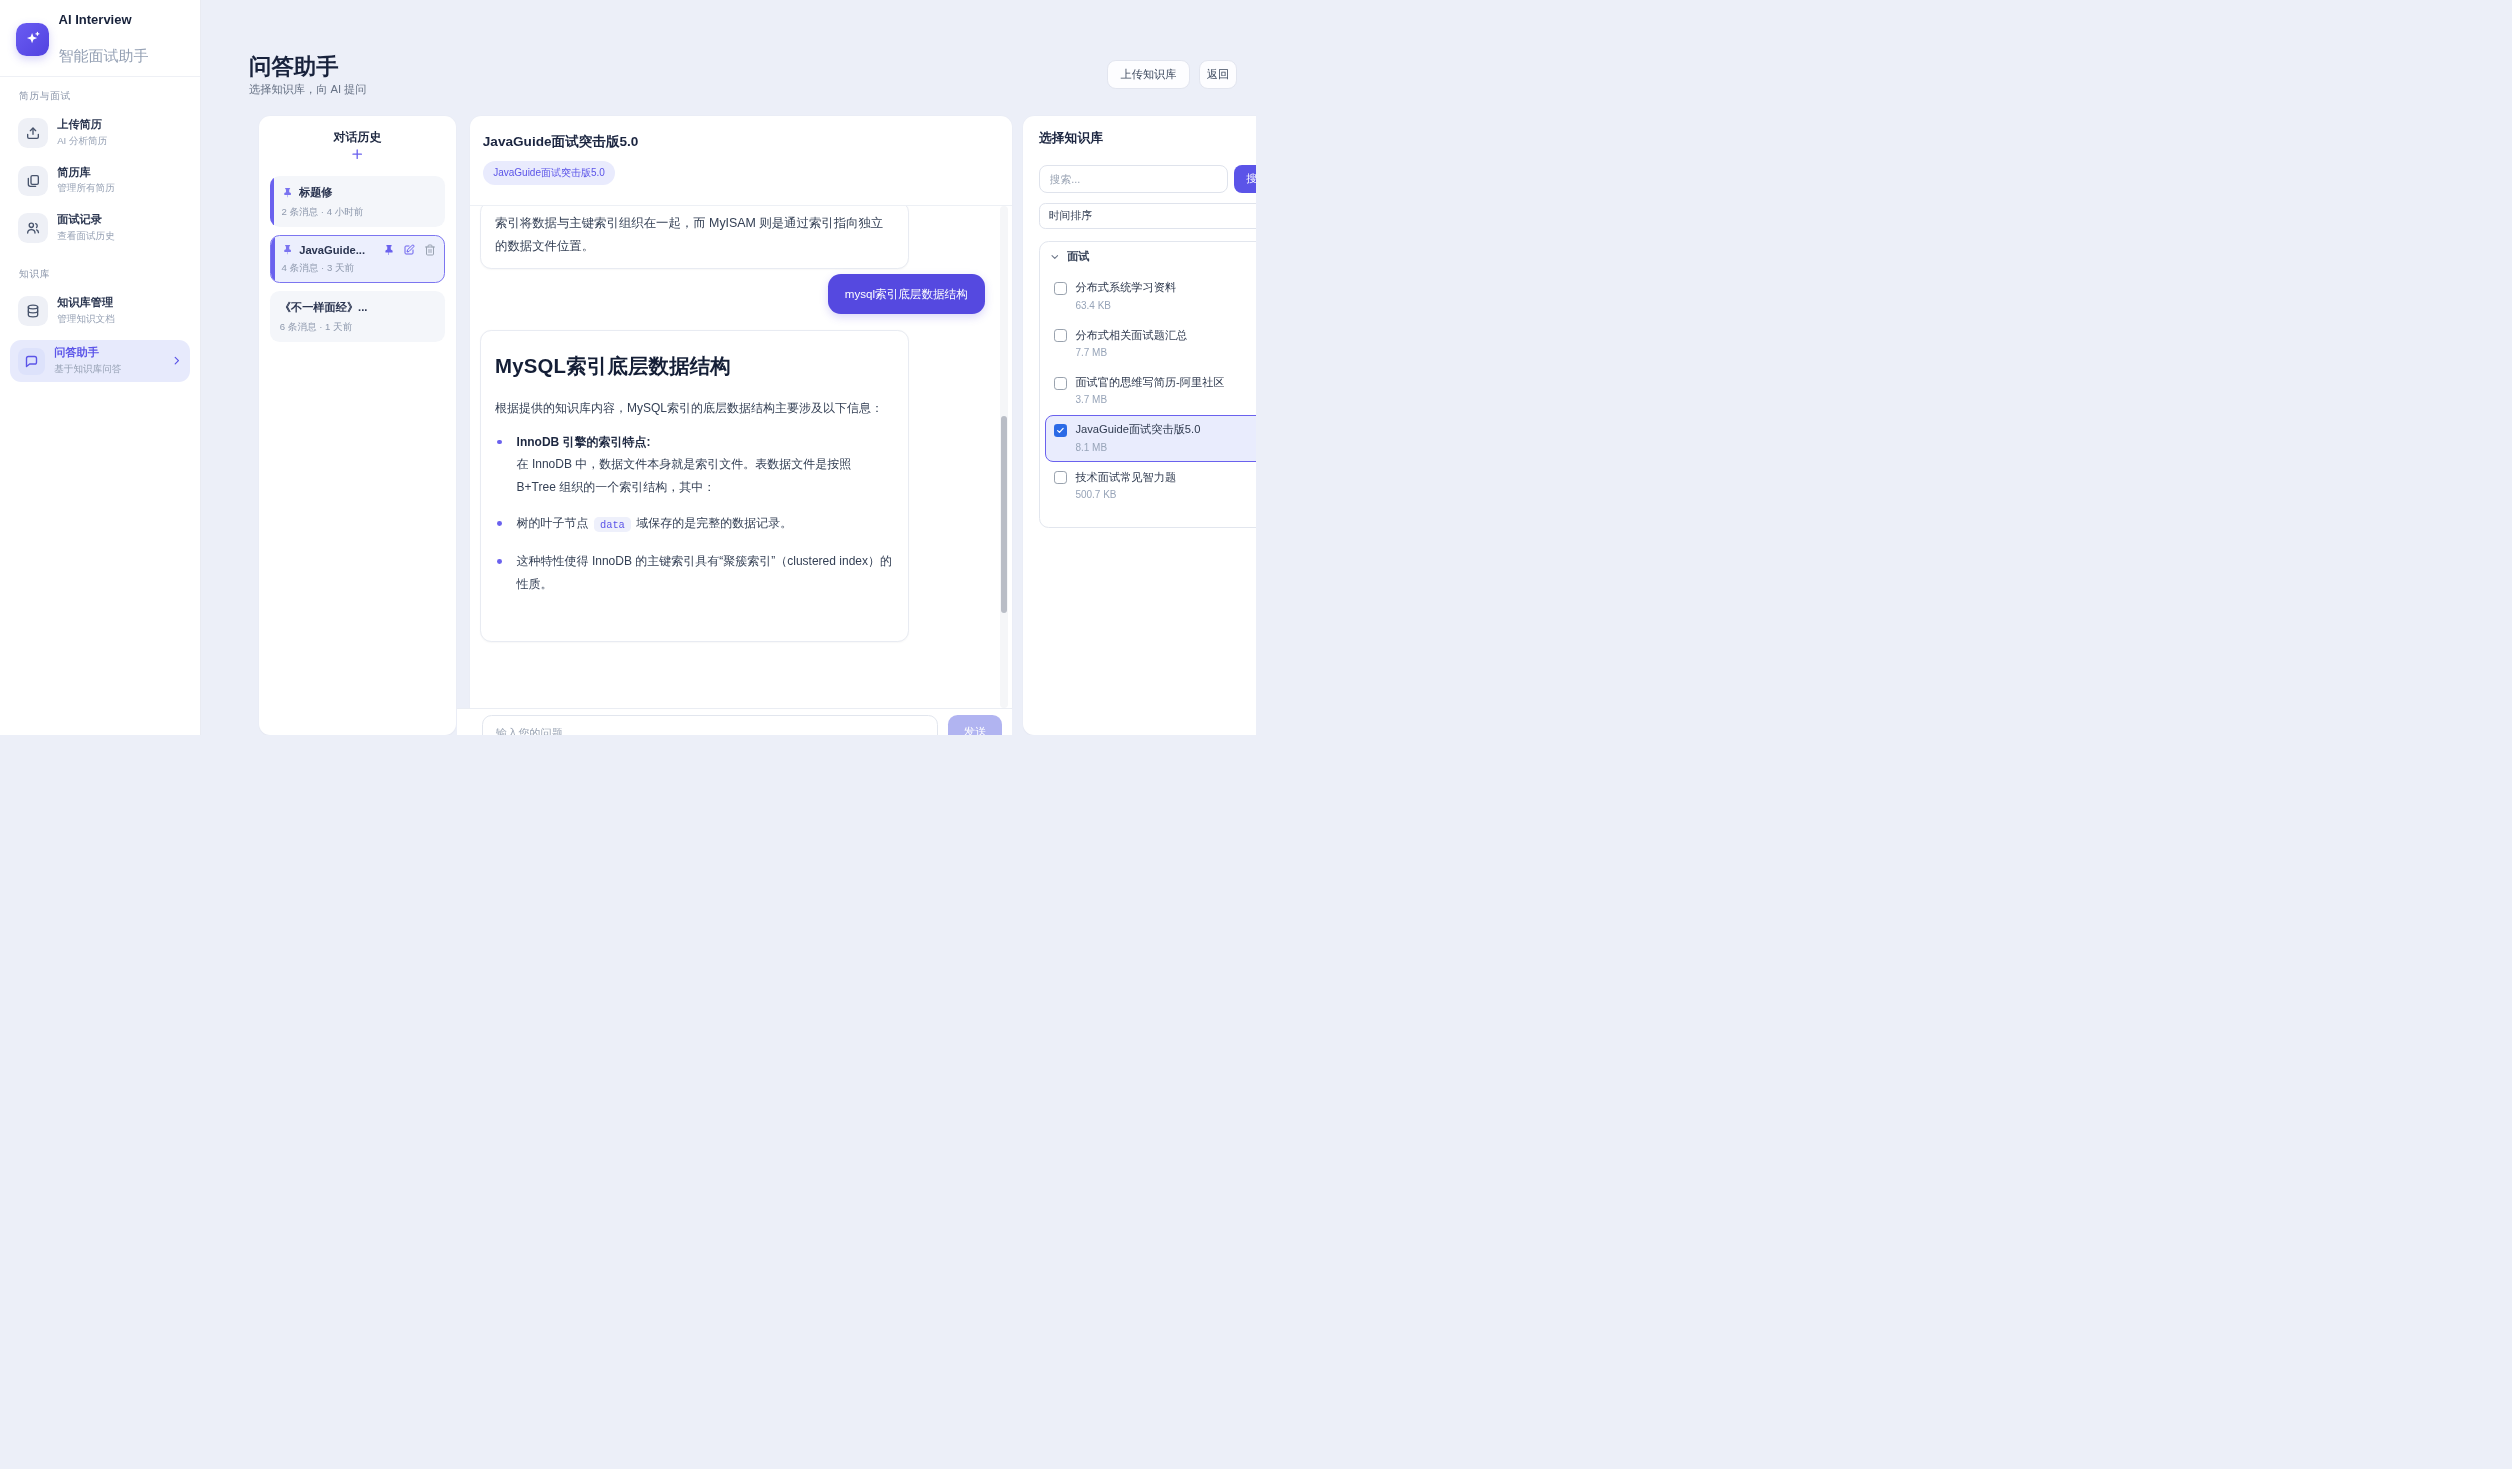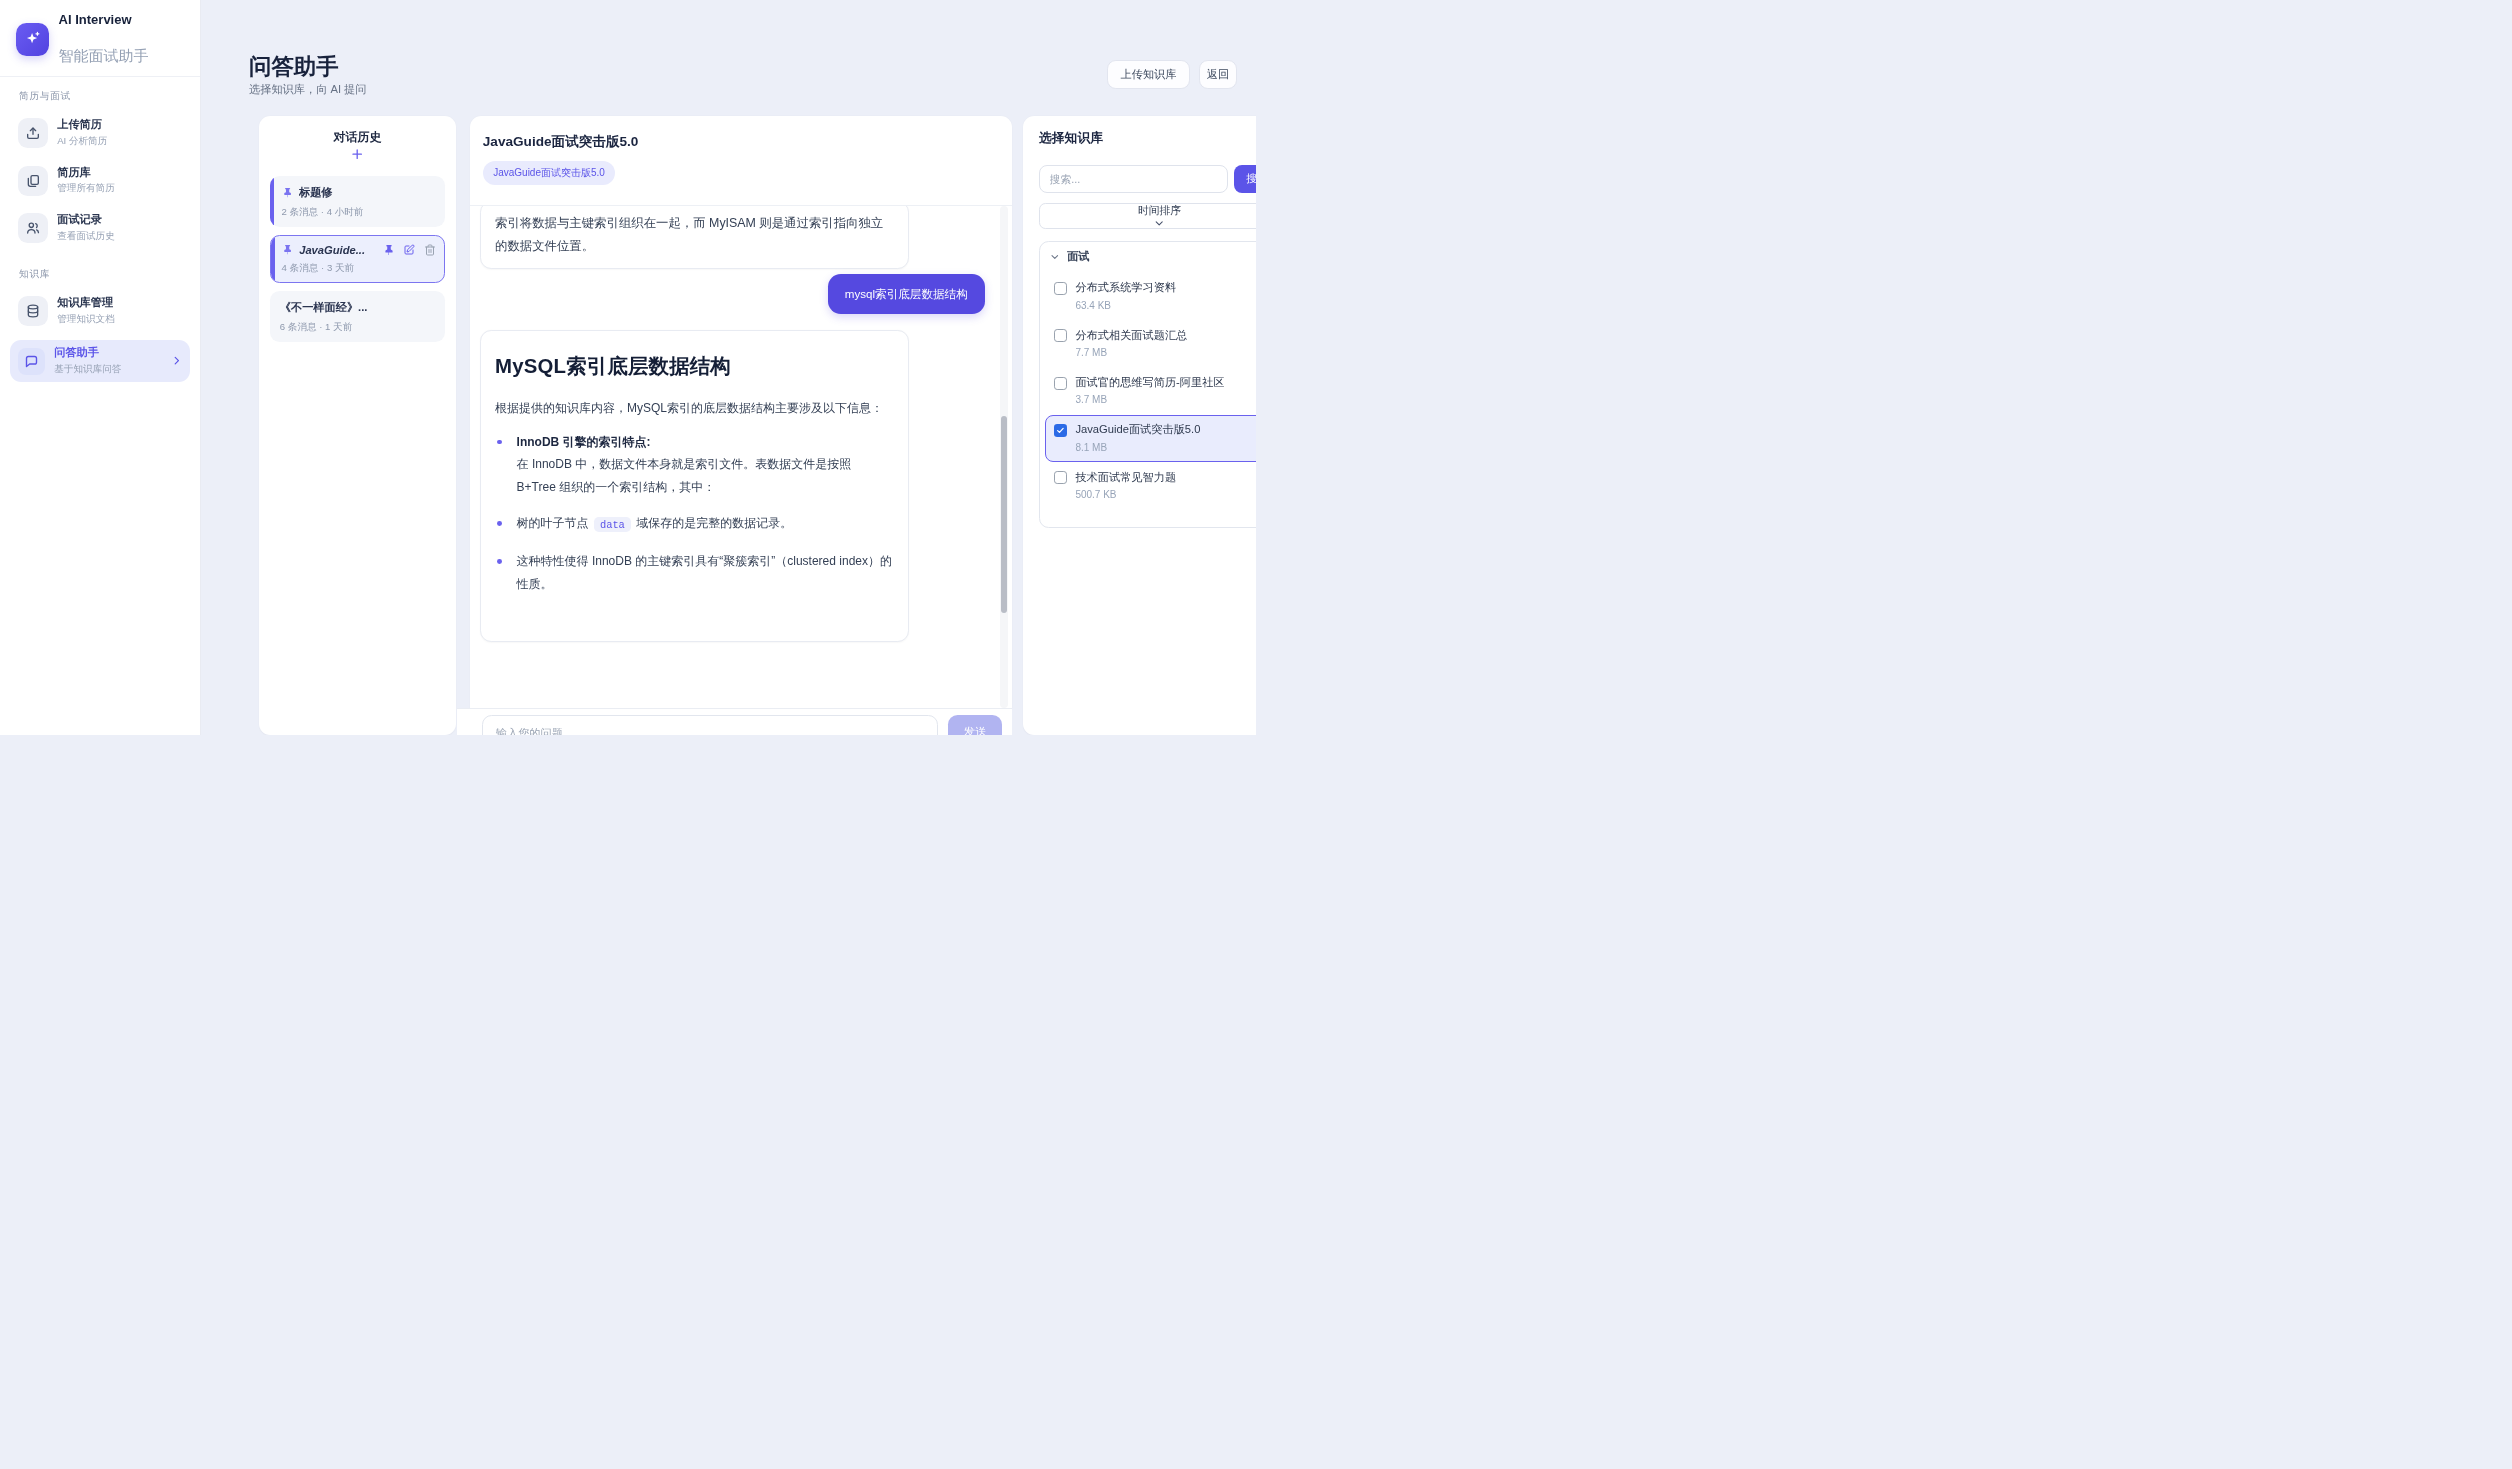--- a/index.html
+++ b/index.html
@@ -79,21 +79,21 @@
   .send-btn{position:absolute;left:491px;top:6.4px;width:54px;height:35px;border:none;border-radius:9.6px;background:#b1b4f1;color:#fff;font-size:11.6px;font-family:inherit;cursor:pointer;}
 
   
   .kb-panel{position:absolute;left:1023px;top:116px;width:273px;height:619px;box-sizing:border-box;padding:14.4px 16px;}
   .kb-head{display:flex;align-items:center;justify-content:space-between;}
   .kb-title{font-size:12.8px;font-weight:800;color:#1b2540;}
   .kb-search-row{display:flex;gap:6.4px;margin-top:17.6px;}
   .kb-search{flex:1;height:28px;box-sizing:border-box;border:0.8px solid #dfe3ec;border-radius:8px;padding:0 9.6px;font-size:10.8px;color:#3a465c;outline:none;font-family:inherit;min-width:0;}
   .kb-search::placeholder{color:#9aa4b4;}
   .kb-search-btn{width:46px;height:28px;border:none;border-radius:8px;background:#5b54e8;color:#fff;font-size:10.8px;font-family:inherit;cursor:pointer;flex:none;}
-  .kb-sort{margin-top:10.4px;height:24px;border:0.8px solid #dfe3ec;border-radius:6.4px;display:flex;align-items:center;padding:0 8.8px;font-size:10.8px;color:#333f54;cursor:pointer;justify-content:space-between;flex-direction:column;}
+  .kb-sort{margin-top:10.4px;height:24px;border:0.8px solid #dfe3ec;border-radius:6.4px;display:flex;align-items:center;padding:0 8.8px;font-size:10.8px;color:#333f54;cursor:pointer;justify-content:space-between;}
   .kb-group{margin-top:12px;border:0.8px solid #e2e6ee;border-radius:9.6px;background:#fff;}
   .kb-group-head{display:flex;align-items:center;height:29px;padding:0 10.4px;gap:7.2px;cursor:pointer;}
   .kb-group-name{font-size:11.2px;font-weight:700;color:#323e54;}
   .kb-group-count{margin-left:auto;font-size:10.4px;color:#97a1b2;}
   .kb-items{padding:1.6px 4.8px 17.6px;}
   .kb-item{display:flex;gap:8.8px;padding:7.2px 8px 8.8px;border-radius:8px;border:1.2px solid transparent;cursor:pointer;}
   .kb-item-title{font-size:11.2px;color:#2e394e;line-height:13.6px;}
   .kb-item-size{font-size:10px;color:#97a4b8;margin-top:4.8px;}
   .kb-item.selected{background:#e9ecfd;border-color:#6a61ee;}
   .checkbox{flex:none;width:12.8px;height:12.8px;border:1.4px solid #99a2ae;border-radius:3.2px;background:#fff;box-sizing:border-box;margin-top:0.8px;}
@@ -230,21 +230,21 @@
     </div>
 
     <div class="conv active">
       <div class="bar"></div>
       <div class="conv-title-row">
         <span class="icon-btn">
           <svg width="11.2" height="11.2" viewBox="0 0 24 24" fill="#7b74f0">
               <path d="M12 17v5l-1 .001L11 17zM8 2h8a1.5 1.5 0 0 1 0 3h-.5v5.2c0 .6.3 1.2.9 1.5l1.7.9a2 2 0 0 1 1.1 1.8V16a1 1 0 0 1-1 1H5.8a1 1 0 0 1-1-1v-1.6a2 2 0 0 1 1.1-1.8l1.7-.9c.6-.3.9-.9.9-1.5V5H8a1.5 1.5 0 0 1 0-3z"></path>
             </svg>
         </span>
-        <span class="conv-title" style="max-width:69px;font-style:italic;">JavaGuide...</span>
+        <span class="conv-title" style="max-width:69px;">JavaGuide...</span>
         <div class="conv-actions">
           <span class="icon-btn">
             <svg width="12" height="12" viewBox="0 0 24 24" fill="#6a61ee">
                 <path d="M12 17v5l-1 .001L11 17zM8 2h8a1.5 1.5 0 0 1 0 3h-.5v5.2c0 .6.3 1.2.9 1.5l1.7.9a2 2 0 0 1 1.1 1.8V16a1 1 0 0 1-1 1H5.8a1 1 0 0 1-1-1v-1.6a2 2 0 0 1 1.1-1.8l1.7-.9c.6-.3.9-.9.9-1.5V5H8a1.5 1.5 0 0 1 0-3z"></path>
               </svg>
           </span>
           <span class="icon-btn">
             <svg width="12" height="12" viewBox="0 0 24 24" fill="none" stroke="#6a61ee" stroke-width="2" stroke-linecap="round" stroke-linejoin="round">
                 <path d="M12 4H6a2 2 0 0 0-2 2v12a2 2 0 0 0 2 2h12a2 2 0 0 0 2-2v-6"></path>
                 <path d="M18.4 2.6a2.1 2.1 0 0 1 3 3L12 15l-4 1 1-4z"></path>

